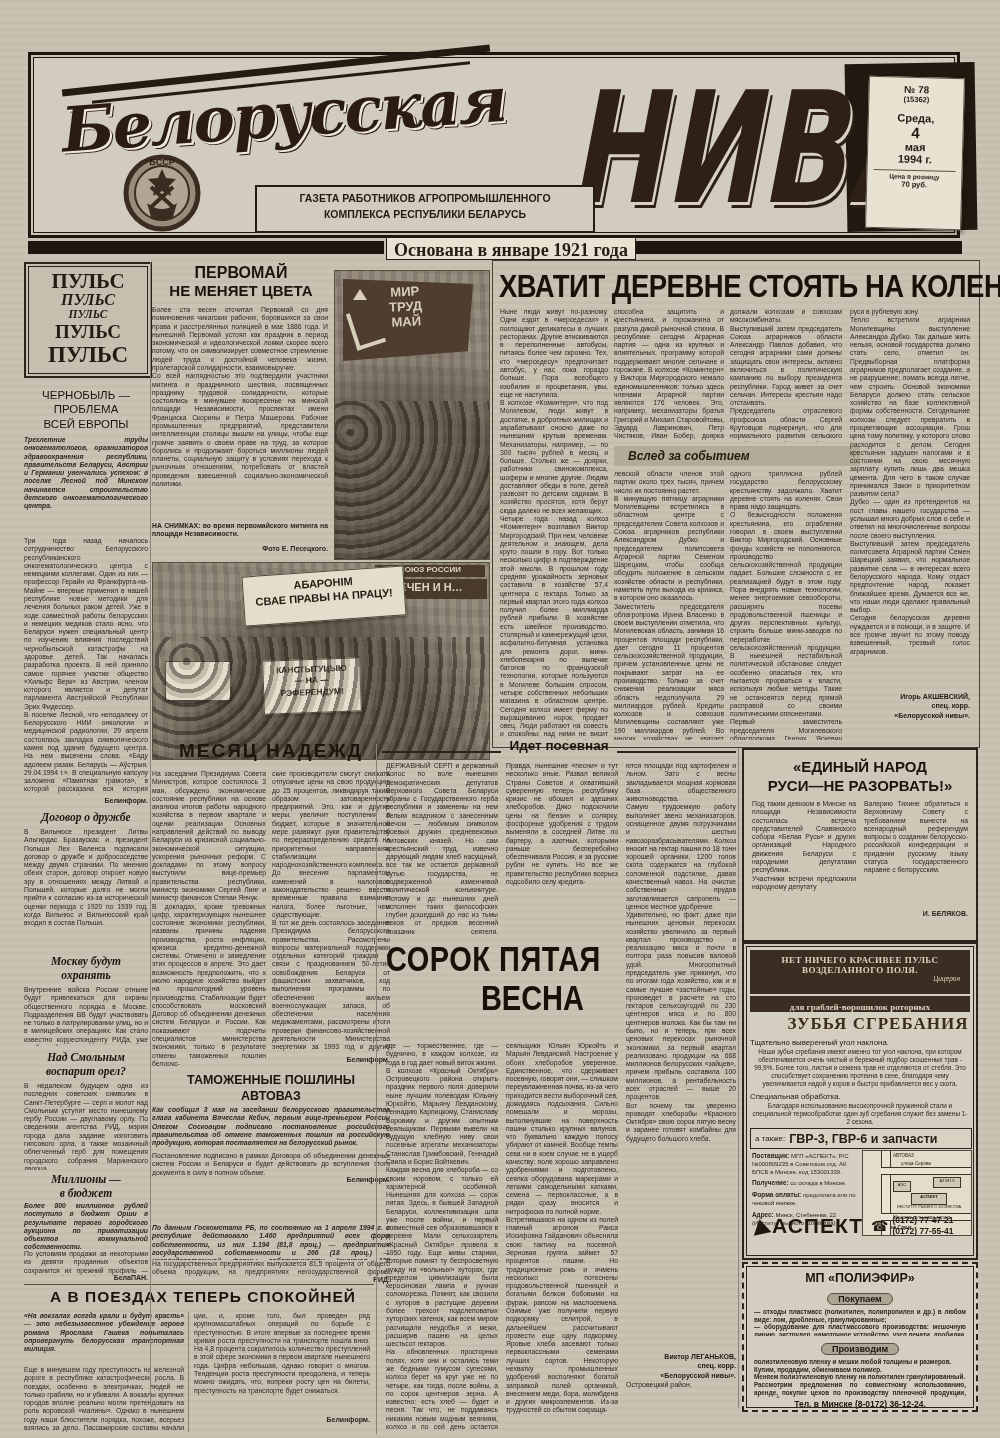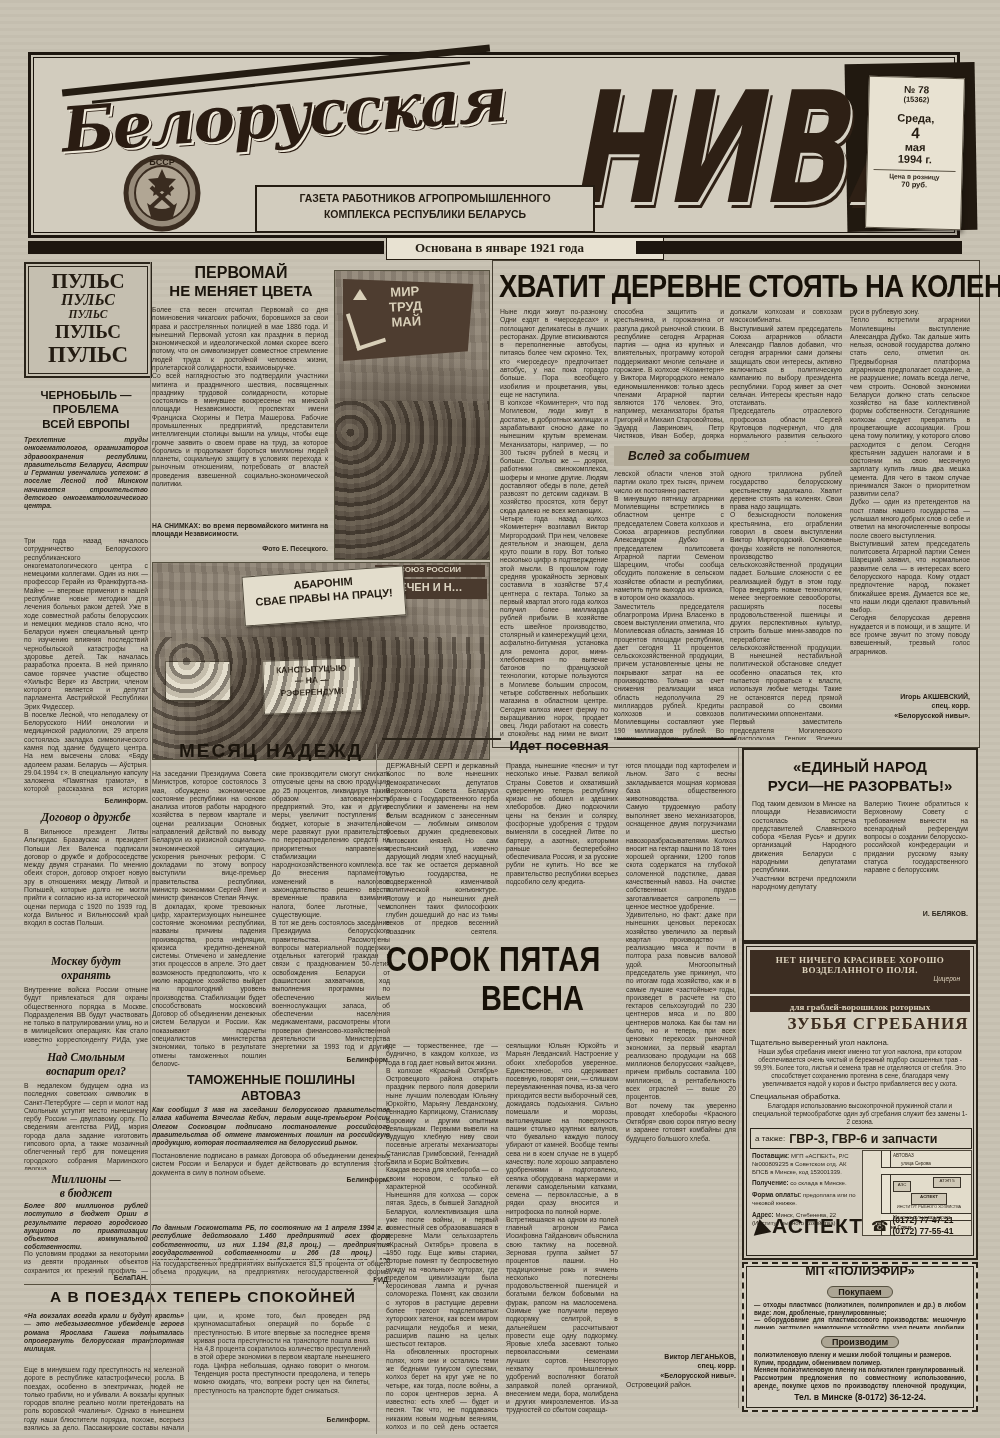--- a/index.html
+++ b/index.html
@@ -21,28 +21,28 @@
         color:#2a1c12;transform:rotate(-4deg);letter-spacing:-2px;text-shadow:2px 2px 0 #efe9da,3px 3px 0 #2a1c12;}
   #niva{font-family:"DejaVu Sans",sans-serif;font-weight:bold;font-style:italic;font-size:112px;line-height:1;
         color:#2e2015;transform:scaleY(1.38) skewX(-4deg);transform-origin:top left;letter-spacing:2px;
         text-shadow:2px 2px 0 #d6d1c4,4px 4px 0 #2e2015;}
   #swoosh{height:7px;background:#241c12;transform:rotate(-6deg);}
   #swoosh2{height:3px;background:#241c12;transform:rotate(-6deg);}
   #sub-box{border:2px solid #241c12;background:#d2ccbe;text-align:center;font-weight:bold;
         font-size:10.5px;line-height:1.5;padding-top:4px;color:#241c12;}
   #date-panel{background:#e8e2d2;border:1px solid #5a5244;box-shadow:2px 3px 4px rgba(20,15,8,.45);
         transform:rotate(1.5deg);text-align:center;font-weight:bold;color:#241c12;}
-  #founded-box{background:#e8e2d2;border:1px solid #241c12;
-        font-family:"Liberation Serif",serif;font-weight:bold;font-size:13px;padding-top:2px;padding-left:28px;}
+  #founded-box{background:#e8e2d2;border:1px solid #241c12;text-align:center;
+        font-family:"Liberation Serif",serif;font-weight:bold;font-size:18px;padding-top:2px;}
   .blackbar{background:#1d160f;}
   
   #pulse{border:2px solid #2a241a;box-shadow:inset 0 0 0 2px #c5bfb0,inset 0 0 0 3px #2a241a;
         background:#c5bfb0;text-align:center;font-family:"Liberation Serif",serif;font-weight:bold;color:#241c12;}
   
-  .h-small{font-weight:bold;font-size:11.5px;line-height:1.25;text-align:center;color:#1b150d;}
+  .h-small{font-weight:normal;font-size:11.5px;line-height:1.25;text-align:center;color:#1b150d;}
   .h-brief{font-family:"Liberation Serif",serif;font-weight:bold;font-style:italic;font-size:11.5px;
         line-height:1.25;text-align:center;color:#1b150d;}
   
   .photo{background-color:#9c9284;
      background-image:radial-gradient(circle at 50% 95%, rgba(52,42,32,.55) 0 45%, transparent 70%),
        repeating-linear-gradient(88deg, rgba(58,48,38,.22) 0 5px, rgba(130,120,104,.2) 5px 11px),
        repeating-linear-gradient(2deg, rgba(70,60,48,.12) 0 8px, transparent 8px 17px);
      border:1px solid #55503f;overflow:hidden;}
   .crowd{position:absolute;left:0;right:0;bottom:0;height:55%;
      background:repeating-radial-gradient(circle at 10% 20%, rgba(40,32,24,.5) 0 4px, rgba(140,130,112,.35) 4px 9px, transparent 9px 14px);}
@@ -50,21 +50,21 @@
      font-weight:bold;text-align:center;box-shadow:1px 2px 3px rgba(20,15,8,.4);}
   .darkbanner{position:absolute;background:#4a3a2e;color:#ddd5c2;font-weight:bold;text-align:center;}
   
   #main-frame{border:1.5px solid #453e31;}
   #main-title{font-weight:bold;font-size:27.5px;letter-spacing:-0.5px;color:#171108;white-space:nowrap;
      transform:scaleY(1.15);transform-origin:top left;}
   #subhead-bar{background:#b3ab99;font-weight:bold;font-style:italic;font-size:12px;color:#20190f;
      padding:3px 0 0 14px;}
   .byline{font-size:7px;font-weight:bold;text-align:right;line-height:1.35;color:#241c12;}
   
-  .divider{display:flex;align-items:flex-start;gap:8px;}
+  .divider{display:flex;align-items:flex-end;gap:8px;}
   .divider .line{flex:1;height:2px;background:#2a241a;}
   .divider .txt{font-weight:bold;font-size:13.5px;color:#1b150d;white-space:nowrap;}
   
   #ediny-frame{border:2px solid #2a241a;background:#cdc7b8;}
   #aspekt-frame{border:2.5px solid #2a241a;box-shadow:inset 0 0 0 2px #cdc7b8,inset 0 0 0 3px #2a241a;background:#d4cec0;}
   .darkbox{background:#3c2d22;color:#ddd3bd;}
   #zubya{font-family:"Liberation Serif",serif;font-weight:bold;font-size:17px;letter-spacing:1px;
      color:#3c2d22;text-shadow:-1px -1px 0 #d8d0ba,1px -1px 0 #d8d0ba,-1px 1px 0 #d8d0ba,1px 1px 0 #d8d0ba;text-align:center;}
   .ad-h{font-weight:normal;font-size:7.8px;text-align:left;color:#1e1810;}
   .ad-p{font-size:6.4px;line-height:1.25;text-align:center;color:#2c261c;white-space:pre-line;}
@@ -288,21 +288,21 @@
       <div>РУСИ—НЕ РАЗОРВАТЬ!»</div>
     </div>
     <div class="bt" style="position:absolute;left:8px;top:50px;width:104px;height:120px;">Под таким девизом в Минске на площади Независимости состоялась встреча представителей Славянского собора «Белая Русь» и других организаций Народного движения Беларуси с народными депутатами республики.
 Участники встречи предложили народному депутату</div>
     <div class="bt" style="position:absolute;left:120px;top:50px;width:104px;height:108px;">Валерию Тихине обратиться к Верховному Совету с требованием вынести на всенародный референдум вопросы о создании белорусско-российской конфедерации и придании русскому языку статуса государственного наравне с белорусским.</div>
     <div class="src" style="position:absolute;left:120px;top:160px;width:104px;">И. БЕЛЯКОВ.</div>
   </div>
 
   <div id="aspekt-frame" class="abs" style="left:742px;top:942px;width:232px;height:314px;">
     <div class="darkbox" style="position:absolute;left:6px;top:6px;width:220px;height:44px;text-align:center;">
-      <div class="serif" style="font-size:9px;font-weight:bold;letter-spacing:0.5px;padding:5px 8px 0;">НЕТ НИЧЕГО КРАСИВЕЕ ХОРОШО ВОЗДЕЛАННОГО ПОЛЯ.</div>
+      <div class="serif" style="font-size:9px;font-weight:bold;letter-spacing:0.5px;padding:5px 8px 0;">НЕТ НИЧЕГО КРАСИВЕЕ ПУЛЬС ВОЗДЕЛАННОГО ПОЛЯ.</div>
       <div style="font-size:6.5px;font-style:italic;text-align:right;padding-right:10px;">Цицерон</div>
     </div>
     <div class="darkbox" style="position:absolute;left:6px;top:52px;width:220px;height:16px;text-align:center;">
       <span class="serif" style="font-size:9px;font-weight:bold;">для граблей-ворошилок роторных</span>
     </div>
     <div id="zubya" class="abs" style="left:24px;top:70px;width:220px;">ЗУБЬЯ СГРЕБАНИЯ</div>
     <div class="ad-h" style="position:absolute;left:6px;top:94px;width:220px;">Тщательно выверенный угол наклона.</div>
     <div class="ad-p" style="position:absolute;left:8px;top:104px;width:216px;height:42px;">Наши зубья сгребания имеют именно тот угол наклона, при котором обеспечивается очень чистый и бережный подбор скошенных трав - 99,9%. Более того, листья и семена трав не отделяются от стебля. Это способствует сохранению протеина в сене, благодаря чему увеличивается надой у коров и быстро прибавляется вес у скота.</div>
     <div class="ad-h" style="position:absolute;left:6px;top:148px;width:220px;">Специальная обработка.</div>
     <div class="ad-p" style="position:absolute;left:8px;top:158px;width:216px;height:22px;">Благодаря использованию высокопрочной пружинной стали и специальной термообработке один зуб сгребания служит без замены 1-2 сезона.</div>
@@ -335,21 +335,21 @@
       <span id="aspekt-logo">АСПЕКТ</span>
       <span style="font-size:14px;margin:0 4px 0 8px;">☎</span>
       <span class="phone">
         <span style="display:block;">(0172) 77-47-21</span>
         <span style="display:block;">(0172) 77-55-41</span>
       </span>
     </div>
   </div>
 
   <div id="poliefir-frame" class="abs" style="left:742px;top:1262px;width:232px;height:146px;">
-    <div style="text-align:center;font-weight:bold;font-size:12.5px;color:#1b150d;">МП «ПОЛИЭФИР»</div>
+    <div style="text-align:center;font-weight:bold;font-size:12.5px;margin-top:7px;color:#1b150d;">МП «ПОЛИЭФИР»</div>
     <div style="text-align:center;margin-top:3px;">
       <span class="badge">Покупаем</span>
     </div>
     <div class="bt" style="margin:2px 10px 0;height:28px;font-weight:bold;font-size:6.3px;">— отходы пластмасс (полиэтилен, полипропилен и др.) в любом виде: лом, дробленые, гранулированные;
 — оборудование для пластмассового производства: мешочную линию, экструдер, намоточное устройство, узел печати, дробилки, гранулятор.</div>
     <div style="text-align:center;margin-top:2px;">
       <span class="badge">Производим</span>
     </div>
     <div class="bt" style="margin:2px 10px 0;height:40px;font-weight:bold;font-size:6.3px;">полиэтиленовую пленку и мешки любой толщины и размеров.
 Купим, продадим, обмениваем полимер.

